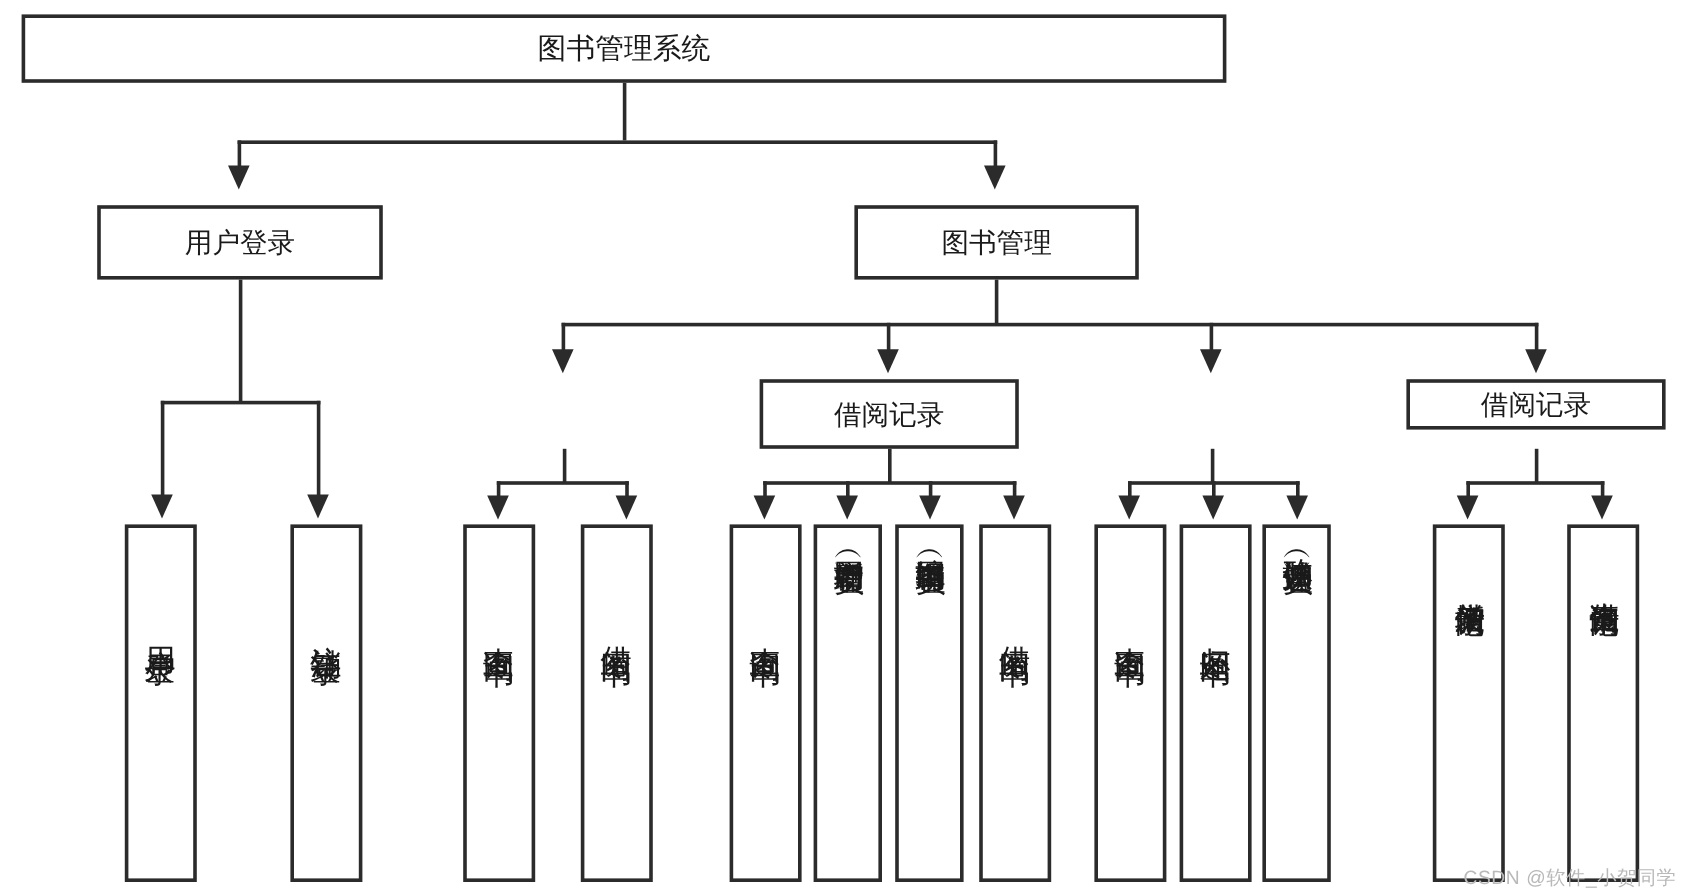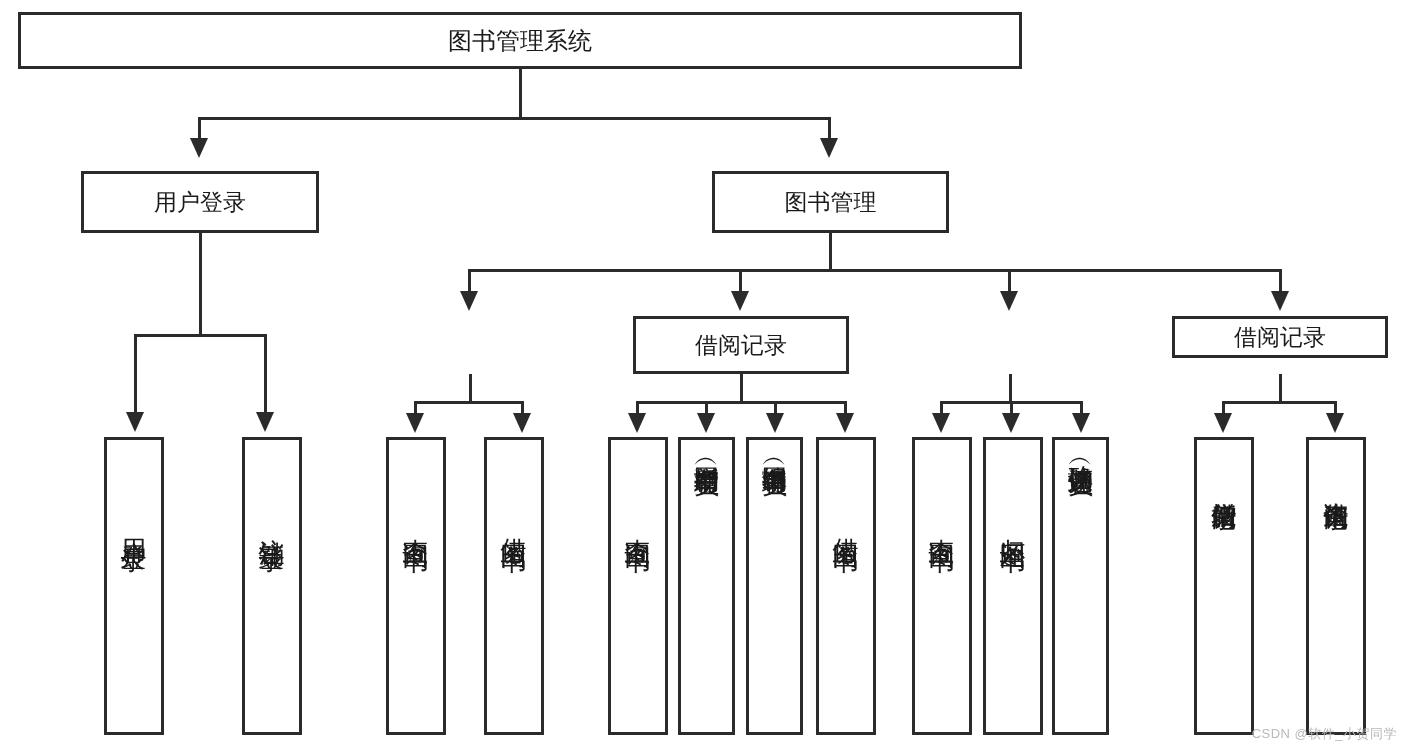--- a/index.html
+++ b/index.html
@@ -70,21 +70,21 @@
     width: 0;
     height: 0;
     border-left: 9px solid transparent;
     border-right: 9px solid transparent;
     border-top: 20px solid #2b2b2b;
   }
   #watermark {
     position: absolute;
     right: 8px;
     bottom: 4px;
-    font-size: 13px;
+    font-size: 16px;
     color: #b9b9b9;
     letter-spacing: 0.5px;
     white-space: nowrap;
     user-select: none;
   }
 </style>
 </head>
 <body>
 
 <div id="stage">

